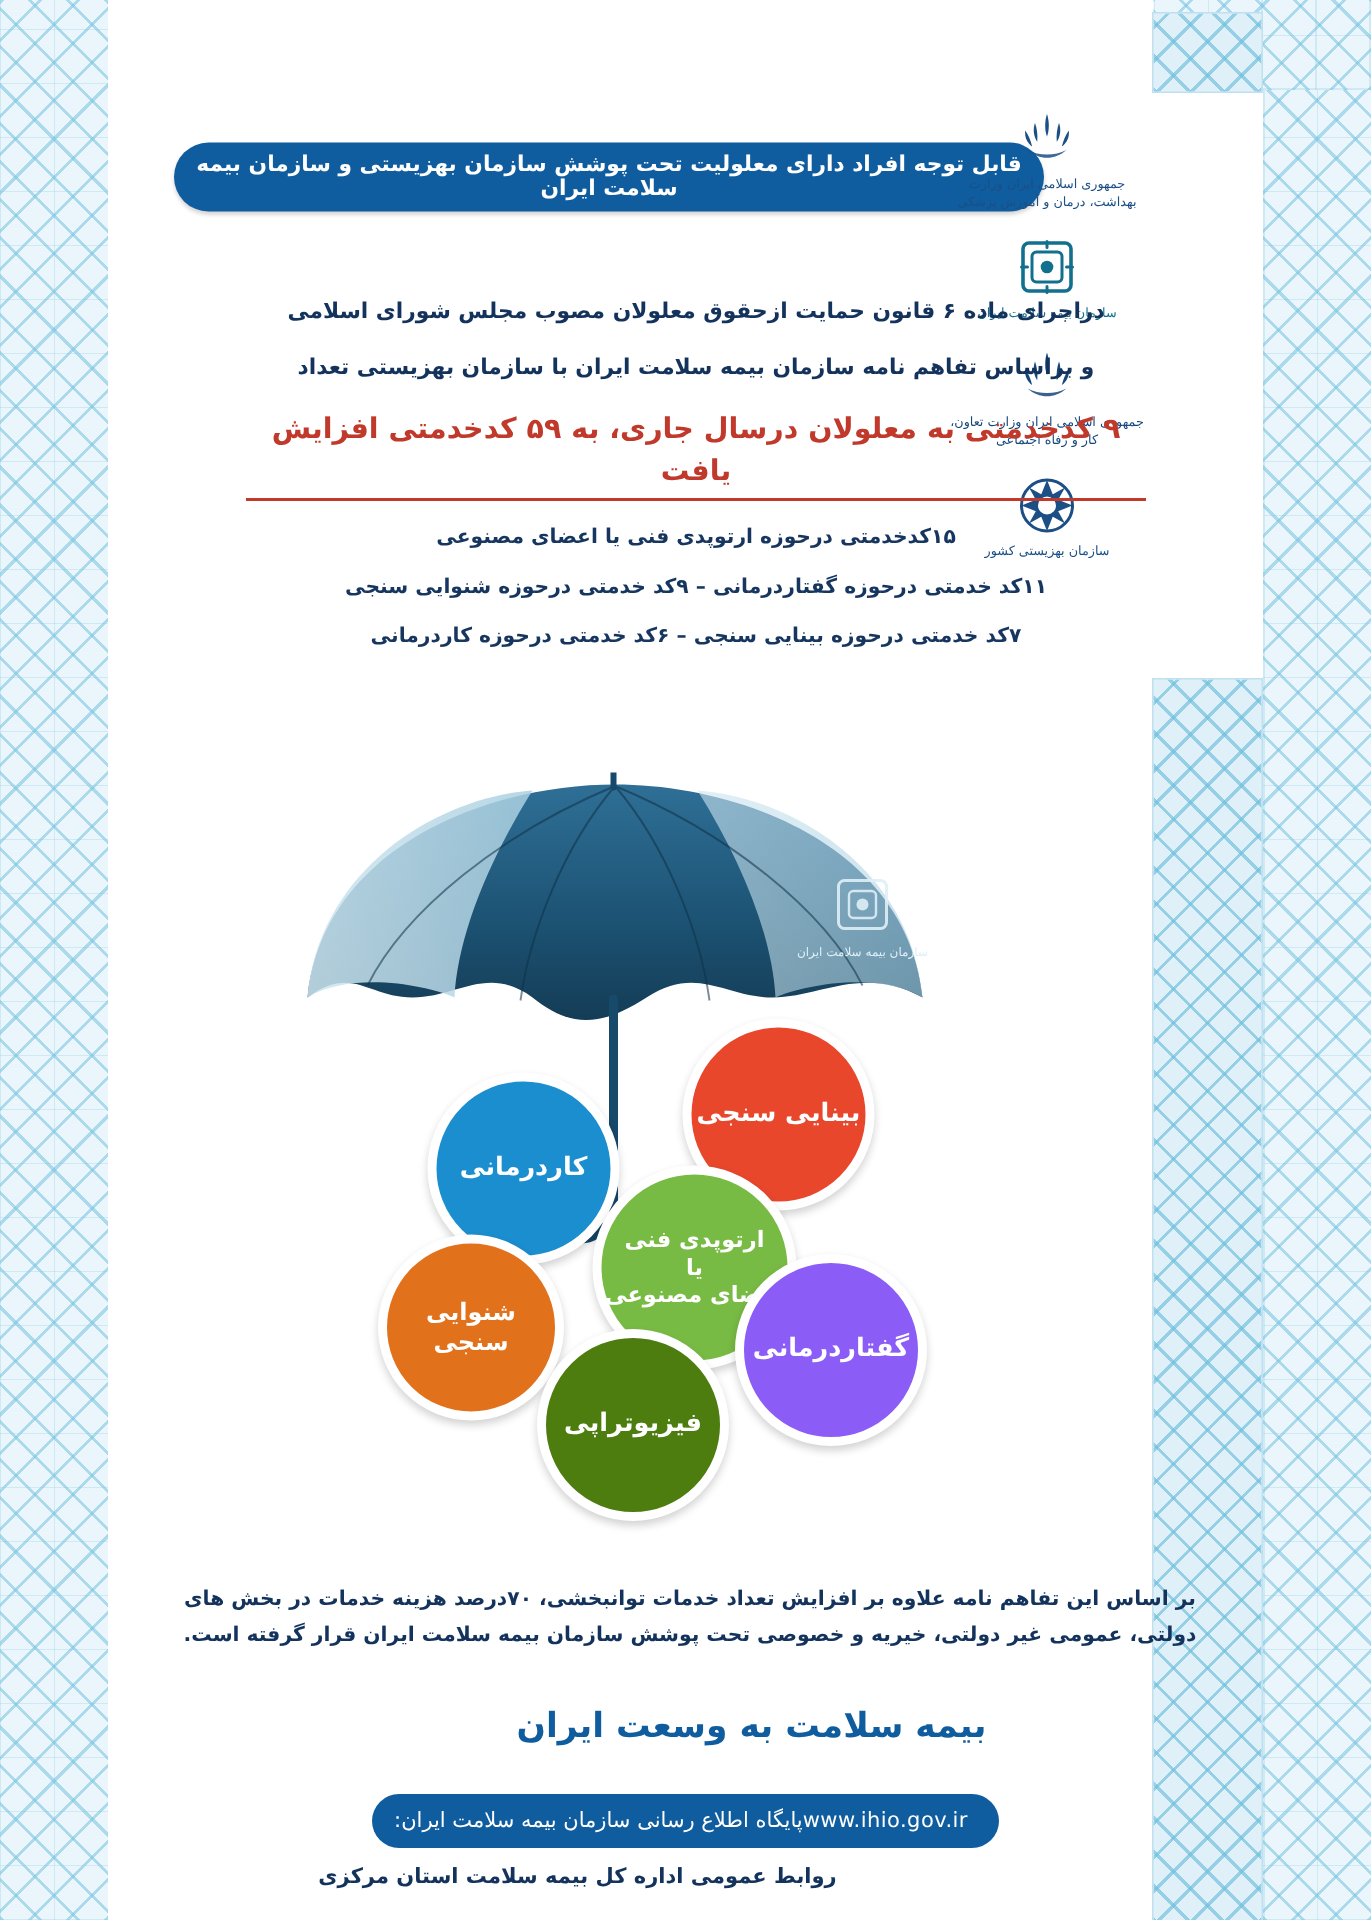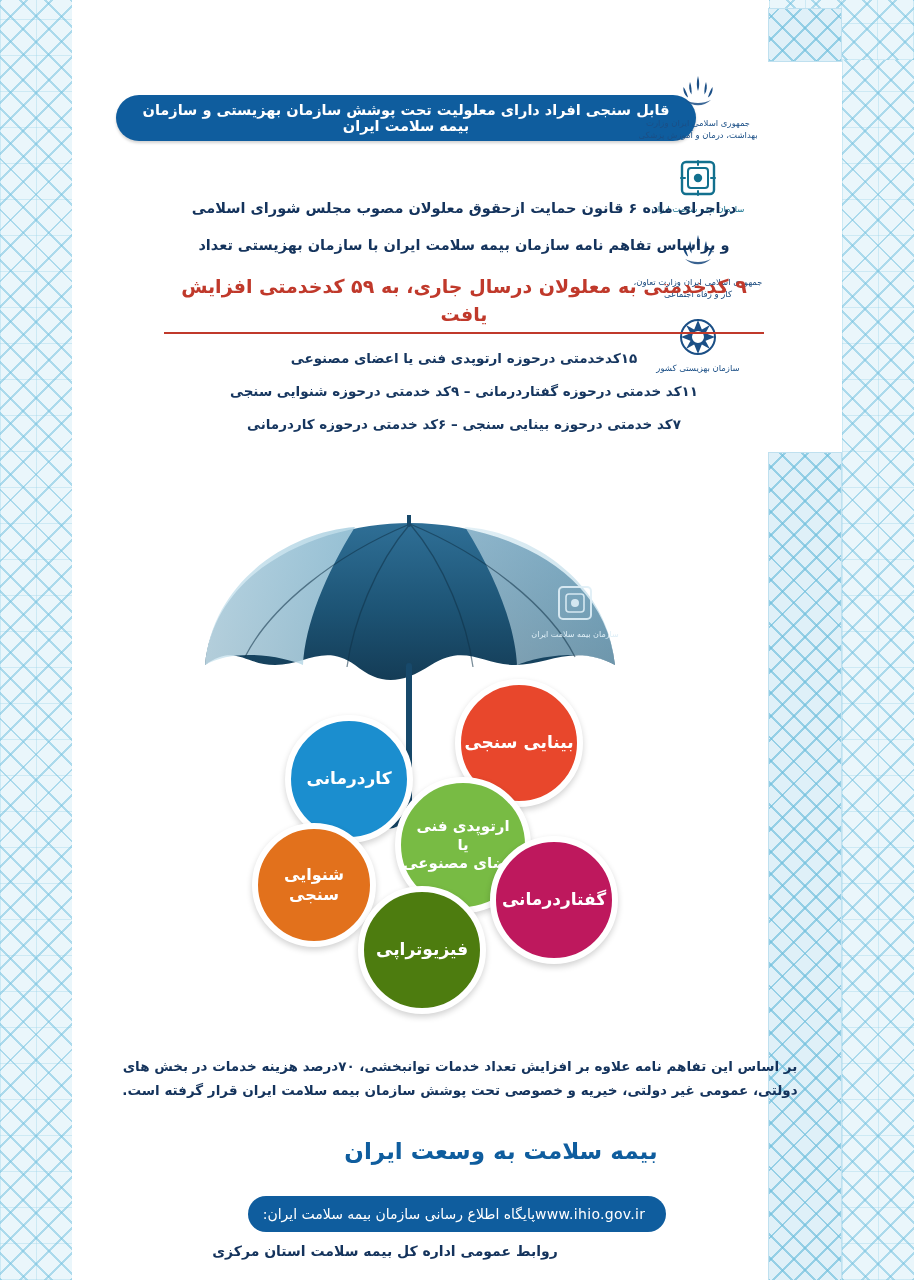--- a/index.html
+++ b/index.html
@@ -72,21 +72,21 @@
     display:flex;align-items:center;justify-content:center;text-align:center;
     color:#ffffff;font-weight:bold;
     border:6px solid #ffffff;
     box-shadow:0 3px 6px rgba(0,0,0,.18);
     line-height:1.25;
     box-sizing:border-box;
   }
   #b-binayi{width:128px;height:128px;left:455px;top:174px;background:#e8472c;font-size:17px;}
   #b-kardarmani{width:128px;height:128px;left:285px;top:210px;background:#1b8ecf;font-size:17px;}
   #b-ortho{width:136px;height:136px;left:395px;top:272px;background:#78bb44;font-size:15px;}
-  #b-goftar{width:128px;height:128px;left:490px;top:331px;background:#be185d;font-size:17px;}
+  #b-goftar{width:128px;height:128px;left:490px;top:331px;background:#8b5cf6;font-size:17px;}
   #b-shenavaei{width:124px;height:124px;left:252px;top:318px;background:#e2711c;font-size:16px;}
   #b-physio{width:128px;height:128px;left:358px;top:381px;background:#4d7c0f;font-size:17px;}
 
   
   .footer-note{
     position:absolute;left:110px;top:1055px;width:700px;text-align:center;
     font-size:13.5px;color:#14335c;font-weight:bold;line-height:1.75;
   }
   .slogan{
     position:absolute;left:0;top:1138px;width:914px;text-align:center;
@@ -107,21 +107,21 @@
 <body>
 
 <div class="page">
 
   <div class="pattern-band band-left"></div>
   <div class="pattern-band band-right-strip"></div>
   <div class="pattern-band band-right-top"></div>
   <div class="band-accent accent-a"></div>
   <div class="band-accent accent-b"></div>
 
-  <div class="banner">قابل سنجی افراد دارای معلولیت تحت پوشش سازمان بهزیستی و سازمان بیمه سلامت ایران</div>
+  <div class="banner">قابل توجه افراد دارای معلولیت تحت پوشش سازمان بهزیستی و سازمان بیمه سلامت ایران</div>
 
   <div class="logos">
 
     <div class="logo-block">
       <div class="logo-mark">
         <svg width="42" height="42" viewBox="0 0 42 42">
           <g fill="#1b4f86">
             <path d="M21 5 c-1.6 5 -1.6 11 0 15 c1.6 -4 1.6 -10 0 -15z"></path>
             <path d="M13 11 c-1.5 4 -1 9 1.5 12.5 c0.4 -4.5 -0.2 -9 -1.5 -12.5z"></path>
             <path d="M29 11 c1.5 4 1 9 -1.5 12.5 c-0.4 -4.5 0.2 -9 1.5 -12.5z"></path>

